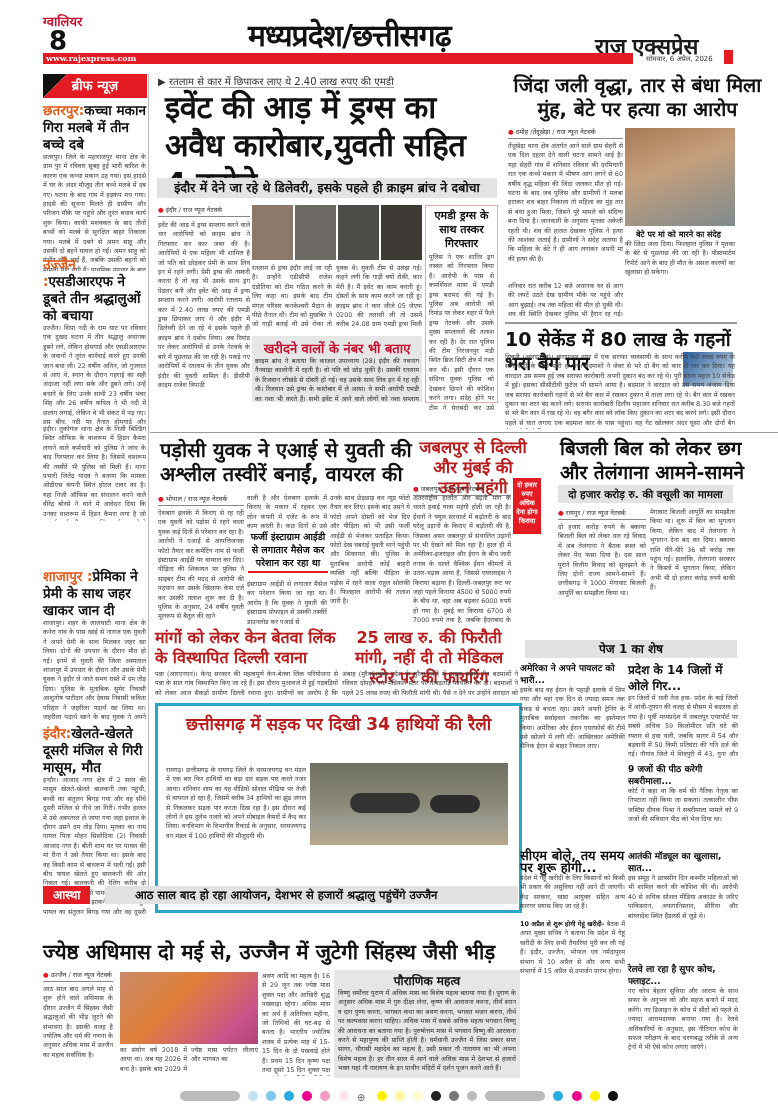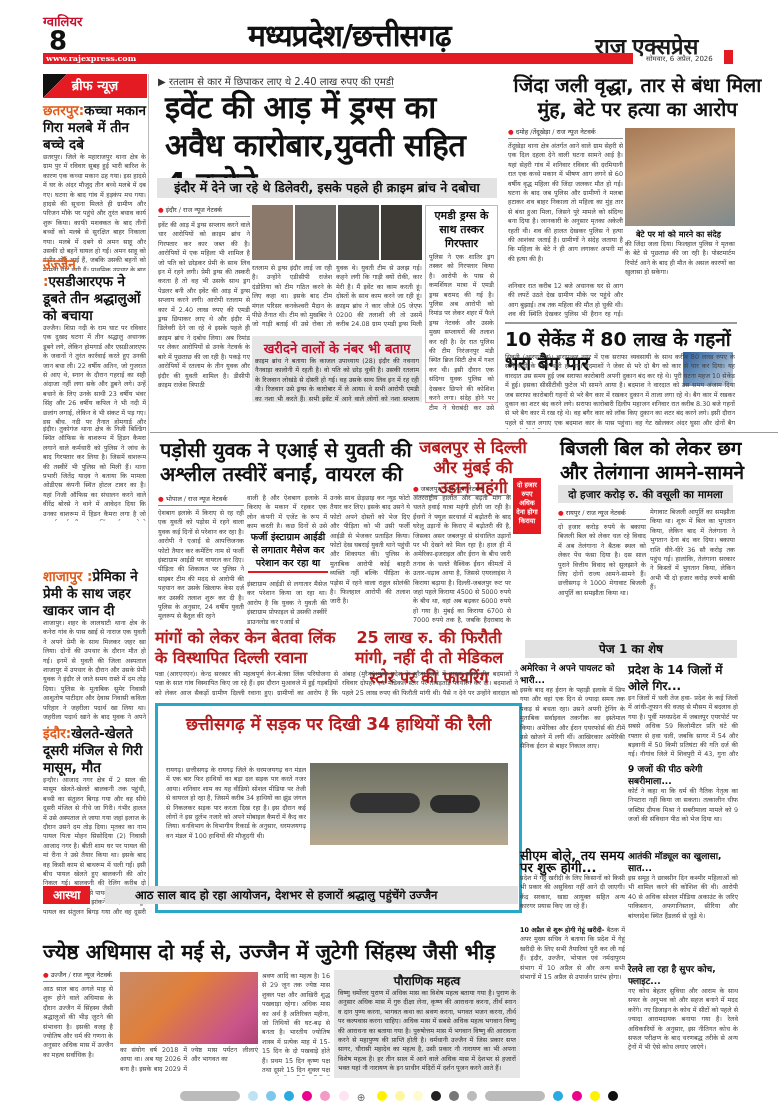--- a/index.html
+++ b/index.html
@@ -159,21 +159,21 @@
     <div style="position:absolute;left:120px;top:32px;width:50px;height:18px;background:#2c2c2c;border-radius:9px"></div>
   </div>
 </div>
 
 <div class="abs strip" style="left:525px;top:640px;width:212px;text-align:center;font-size:12px">पेज 1 का शेष</div>
 <div class="abs" style="left:520px;top:662px;width:105px">
   <div class="h-s" style="font-size:9px;line-height:12px">अमेरिका ने अपने पायलट को भारी...</div>
   <div class="body" style="height:148px;overflow:hidden">इसके बाद वह ईरान के पहाड़ी इलाके में छिप गया और वहां एक दिन से ज्यादा समय तक पकड़ से बचता रहा। उसने अपनी ट्रेनिंग के मुताबिक सर्वाइवल तकनीक का इस्तेमाल किया। अमेरिका और ईरान एयरफोर्स की टीमें उसे खोजने में लगी थीं। आखिरकार अमेरिकी सैनिक ईरान से बाहर निकाल लाए।</div>
   <div class="h-s" style="font-size:13px;line-height:12px;margin-top:16px">सीएम बोले, तय समय पर शुरू होगी...</div>
   <div class="body" style="height:44px;overflow:hidden">प्रदेश में गेहूं खरीदी के लिए किसानों को किसी भी प्रकार की असुविधा नहीं आने दी जाएगी। केंद्र सरकार, खाद्य आयुक्त सहित अन्य कारगर प्रयास किए जा रहे हैं।</div>
-  <div class="body" style="height:98px;overflow:hidden;margin-top:8px"><b>10 अप्रैल से शुरू होगी गेहूं खरीदी-</b> <span>बैठक में अपर मुख्य सचिव ने बताया कि प्रदेश में गेहूं खरीदी के लिए सभी तैयारियां पूरी कर ली गई हैं। इंदौर, उज्जैन, भोपाल एवं नर्मदापुरम संभाग में 10 अप्रैल से और अन्य सभी संभागों में 15 अप्रैल से उपार्जन प्रारंभ होगा।</span></div>
+  <div class="body" style="height:98px;overflow:hidden;margin-top:2px"><b>10 अप्रैल से शुरू होगी गेहूं खरीदी-</b> <span>बैठक में अपर मुख्य सचिव ने बताया कि प्रदेश में गेहूं खरीदी के लिए सभी तैयारियां पूरी कर ली गई हैं। इंदौर, उज्जैन, भोपाल एवं नर्मदापुरम संभाग में 10 अप्रैल से और अन्य सभी संभागों में 15 अप्रैल से उपार्जन प्रारंभ होगा।</span></div>
 </div>
 <div class="abs" style="left:628px;top:662px;width:110px">
   <div class="h-s" style="font-size:12px;line-height:16px">प्रदेश के 14 जिलों में ओले गिर...</div>
   <div class="body" style="height:66px;overflow:hidden">इन जिलों में चली तेज हवा- प्रदेश के कई जिलों में आंधी-तूफान की वजह से मौसम में बदलाव हो गया है। पूर्वी मध्यप्रदेश में जबलपुर एयरपोर्ट पर सबसे अधिक 59 किलोमीटर प्रति घंटे की रफ्तार से हवा चली, जबकि सागर में 54 और बड़वानी में 50 किमी प्रतिघंटा की गति दर्ज की गई। नौगांव जिले में शिवपुरी में 43, गुना और अशोकनगर में 41-41 किमी प्रतिघंटा की हवा चली। मौसम विभाग के अनुसार आगे कुछ समय तक प्रदेश में मौसम का यह मिजाज बना रह सकता है।</div>
   <div class="h-s" style="font-size:9px;line-height:12px;margin-top:3px">9 जजों की पीठ करेगी सबरीमाला...</div>
   <div class="body" style="height:60px;overflow:hidden">कोर्ट ने कहा था कि धर्म की नैतिक नेतृत्व का निपटारा नहीं किया जा सकता। तत्कालीन चीफ जस्टिस दीपक मिश्रा ने सबरीमाला मामले को 9 जजों की संविधान पीठ को भेज दिया था।</div>
   <div class="h-s" style="font-size:9px;line-height:12px;margin-top:3px">आतंकी मॉड्यूल का खुलासा, सात...</div>
   <div class="body" style="height:86px;overflow:hidden">इस समूह ने छात्रसीन दिन कश्मीर महिलाओं को भी शामिल करने की कोशिश की थी। आरोपी 40 से अधिक सोशल मीडिया अकाउंट के जरिए पाकिस्तान, अफगानिस्तान, सीरिया और बांग्लादेश स्थित हैंडलर्स से जुड़े थे।</div>
   <div class="h-s" style="font-size:9px;line-height:12px;margin-top:3px">रेलवे ला रहा है सुपर कोच, फ्लाइट...</div>
   <div class="body" style="height:112px;overflow:hidden">नए कोच बेहतर सुविधा और आराम के साथ सफर के अनुभव को और सहज बनाने में मदद करेंगे। नए डिजाइन के कोच में सीटों को पहले से ज्यादा आरामदायक बनाया गया है। रेलवे अधिकारियों के अनुसार, इस नीतिगत कोच के सफल परीक्षण के बाद चरणबद्ध तरीके से अन्य ट्रेनों में भी ऐसे कोच लगाए जाएंगे।</div>

